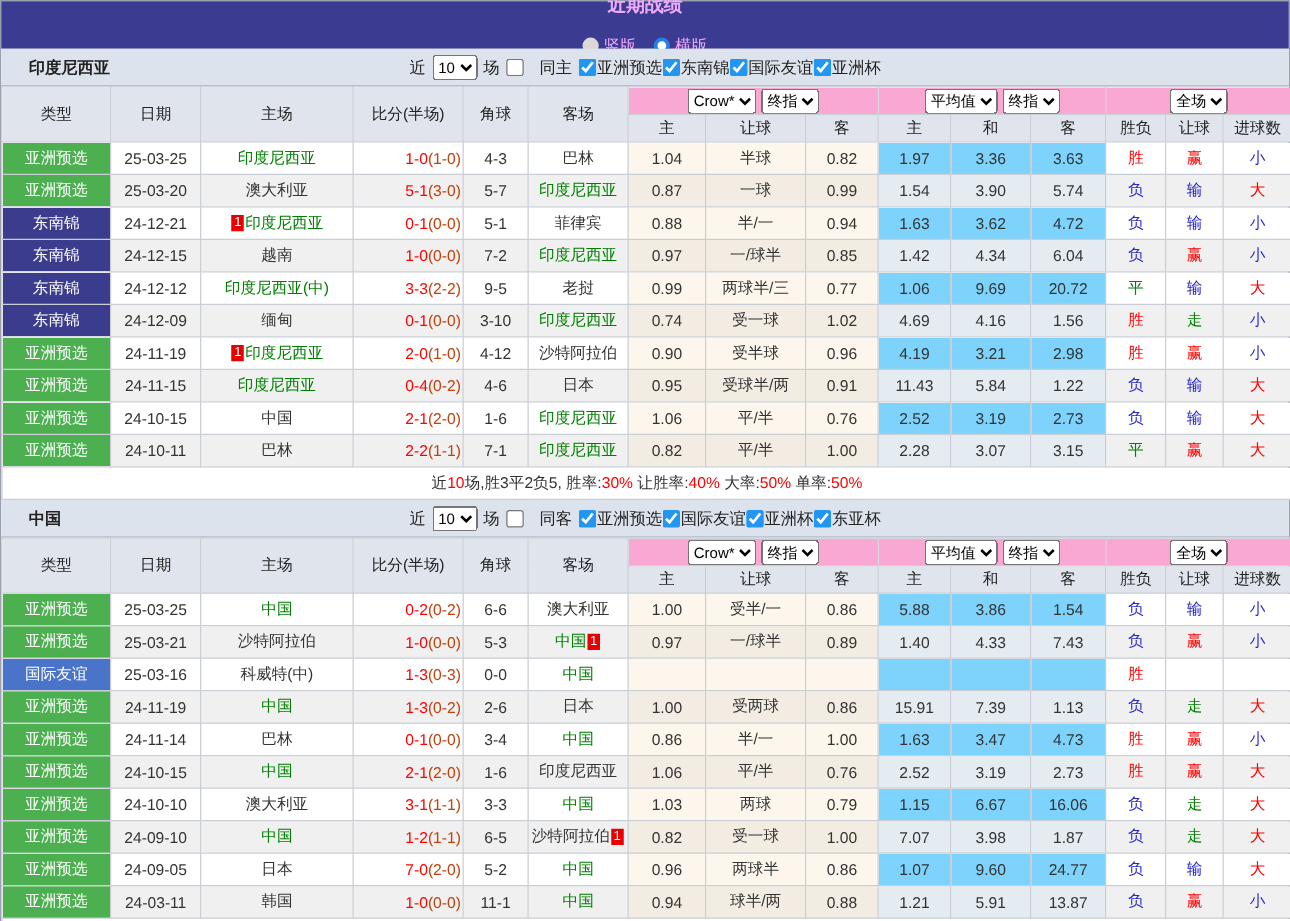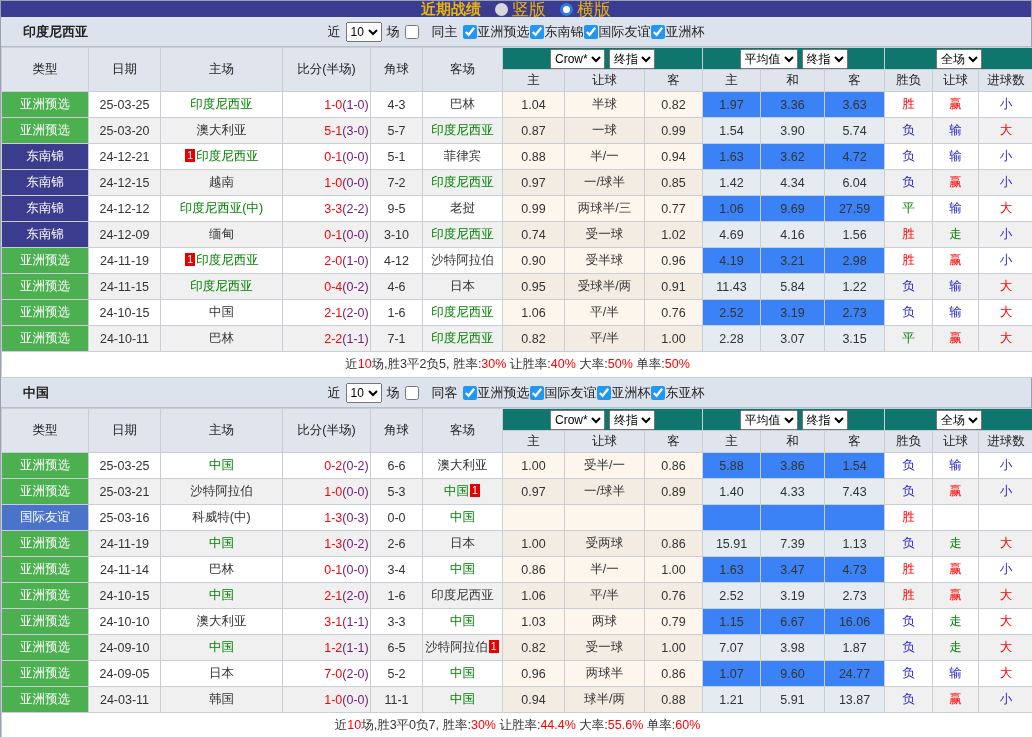--- a/index.html
+++ b/index.html
@@ -1,52 +1,52 @@
 <!DOCTYPE html>
 <html><head>
 <meta charset="utf-8">
 <style>
   * { margin:0; padding:0; box-sizing:border-box; }
   body { font-family:"Liberation Sans","DejaVu Sans",sans-serif; background:#fff; }
   .page { width:1032px; border:1px solid #9aa0ad; }
 
   
-  .topbar { height:16px; background:#3c3b92; color:#eab308; display:flex; align-items:center; justify-content:center; gap:14px; }
+  .topbar { height:38px; background:#3c3b92; color:#f0abfc; display:flex; align-items:center; justify-content:center; gap:14px;flex-direction:column; }
   .topbar .title { font-size:15px; font-weight:bold; }
-  .radio-group { display:flex; align-items:center; gap:14px; font-size:17px; }
+  .radio-group { display:flex; align-items:center; gap:14px; font-size:13px; }
   .radio-opt { display:flex; align-items:center; gap:4px; cursor:pointer; }
   .radio-dot { display:inline-block; width:13px; height:13px; border-radius:50%; background:#d9d9d9; }
   .radio-ring { display:inline-block; width:13px; height:13px; border-radius:50%; background:#fff; border:3px solid #2a7de1; }
 
   
   .filter-row { height:30px; background:#dde3ed; display:flex; align-items:center; font-size:13px; border-bottom:1px solid #b7bfcc; position:relative; }
   .filter-row .team { position:absolute; left:22px; font-weight:bold; color:#222; }
   .filter-controls { margin:0 auto; display:flex; align-items:center; gap:5px; color:#222; }
   .filter-controls select { font-size:12px; height:20px; }
   .filter-controls input[type=checkbox] { width:14px; height:14px; accent-color:#2196f3; vertical-align:middle; }
   label.lg { display:flex; align-items:center; gap:1px; cursor:pointer; }
   label.same { display:flex; align-items:center; gap:13px; cursor:pointer; }
 
   
   table { width:100%; border-collapse:collapse; table-layout:fixed; font-size:12.5px; color:#333; }
   th, td { border:1px solid #c9cdd4; text-align:center; overflow:hidden; white-space:nowrap; }
   thead th { background:#e0e5ed; font-weight:normal; color:#222; height:22px; }
-  thead .selcell { background:#0f766e; }
+  thead .selcell { background:#f9a8d4; }
   thead select { font-size:12px; height:20px; margin:0 2px; }
   tbody td { height:26px; background:#fff; }
   tbody tr.even td { background:#f0f0f0; }
   tbody td.c-odds { background:#fdf6ed; }
   tbody tr.even td.c-odds { background:#f3ece3; }
-  tbody td.c-avg { background:#3b82f6; }
+  tbody td.c-avg { background:#7dd3fc; }
   tbody tr.even td.c-avg { background:#e4ecf2; }
   td.type-cell { color:#fff; font-size:12.5px; }
   .t-red { color:#f00;margin-left:40px; }
   .t-blue { color:#2626cc; }
   .t-green { color:#008000; }
-  .half { color:#701a75; }
+  .half { color:#c2410c; }
   .team-link { cursor:pointer; }
   .badge1 { display:inline-block; background:#e60000; color:#fff; font-size:10.5px; line-height:13px; padding:0 2px; margin:0 1px; vertical-align:1px; }
   tfoot td { height:26px; font-size:12.5px; background:#fff; border:1px solid #c9cdd4; }
   .sum-k { color:#333; }
   .sum-r { color:#f00; }
 </style>
 </head>
 <body>
 
 <div class="page">
@@ -218,21 +218,21 @@
           <td>24-12-12</td>
           <td><span class="team-link t-green">印度尼西亚(中)</span></td>
           <td><span class="t-red">3-3</span><span class="half">(2-2)</span></td>
           <td>9-5</td>
           <td><span class="team-link">老挝</span></td>
           <td class="c-odds">0.99</td>
           <td class="c-odds">两球半/三</td>
           <td class="c-odds">0.77</td>
           <td class="c-avg">1.06</td>
           <td class="c-avg">9.69</td>
-          <td class="c-avg">27.59</td>
+          <td class="c-avg">20.72</td>
           <td class="t-green">平</td>
           <td class="t-blue">输</td>
           <td class="t-red">大</td>
         </tr>
         <tr class="even">
           <td class="type-cell" style="background: rgb(60, 60, 142);">东南锦</td>
           <td>24-12-09</td>
           <td><span class="team-link">缅甸</span></td>
           <td><span class="t-red">0-1</span><span class="half">(0-0)</span></td>
           <td>3-10</td>

